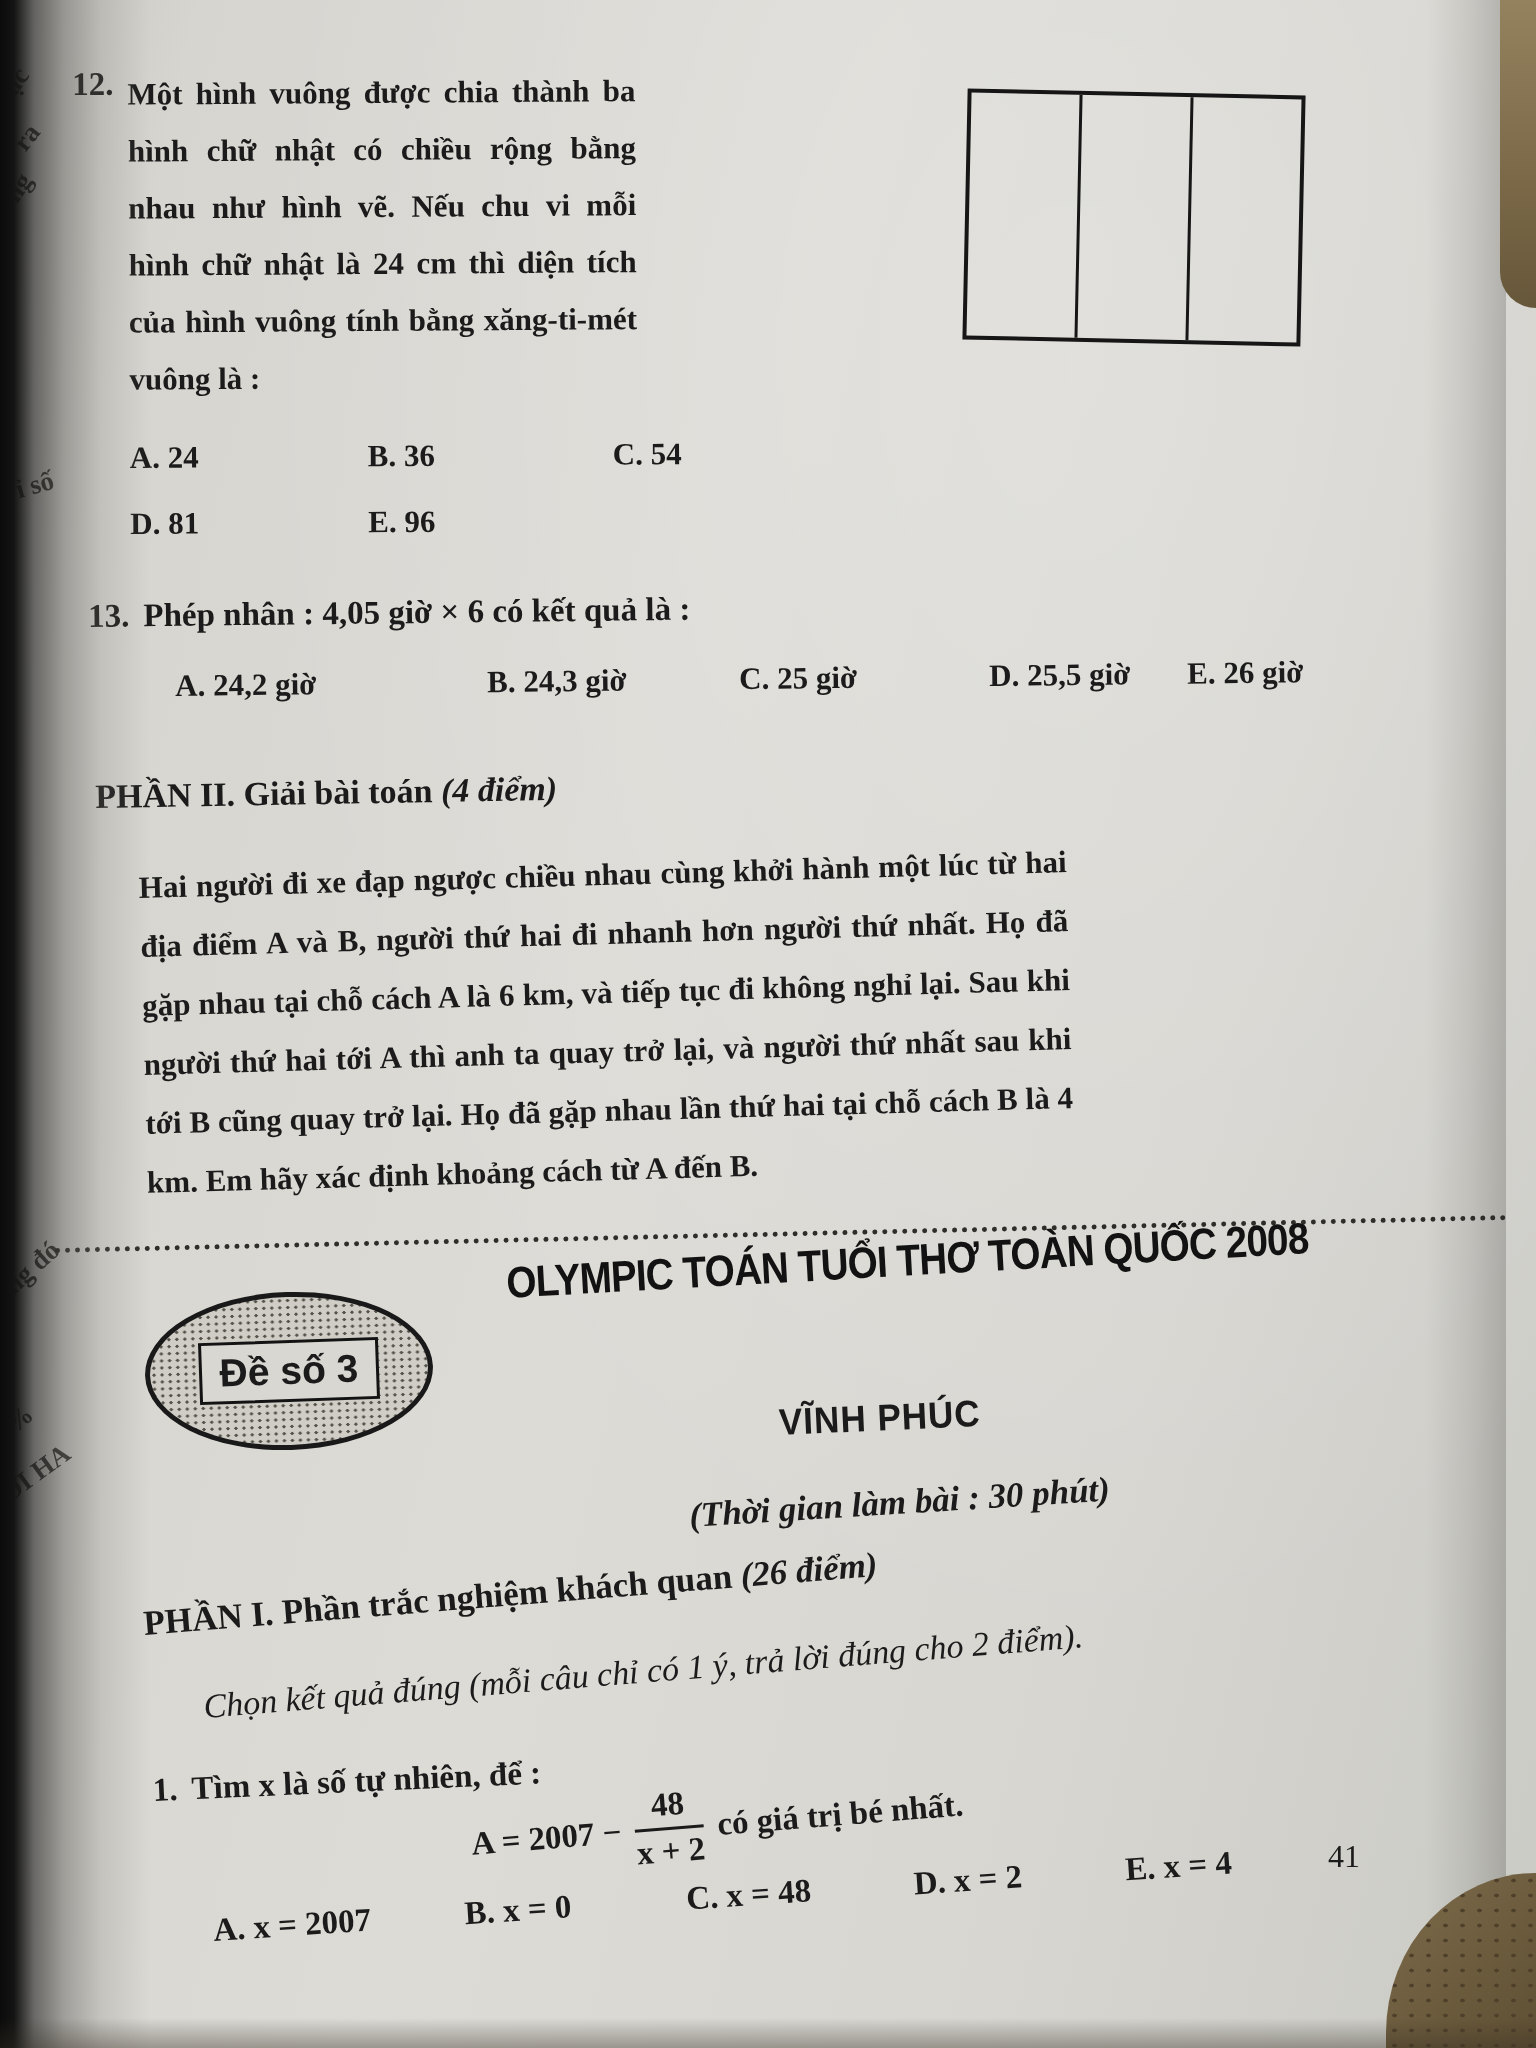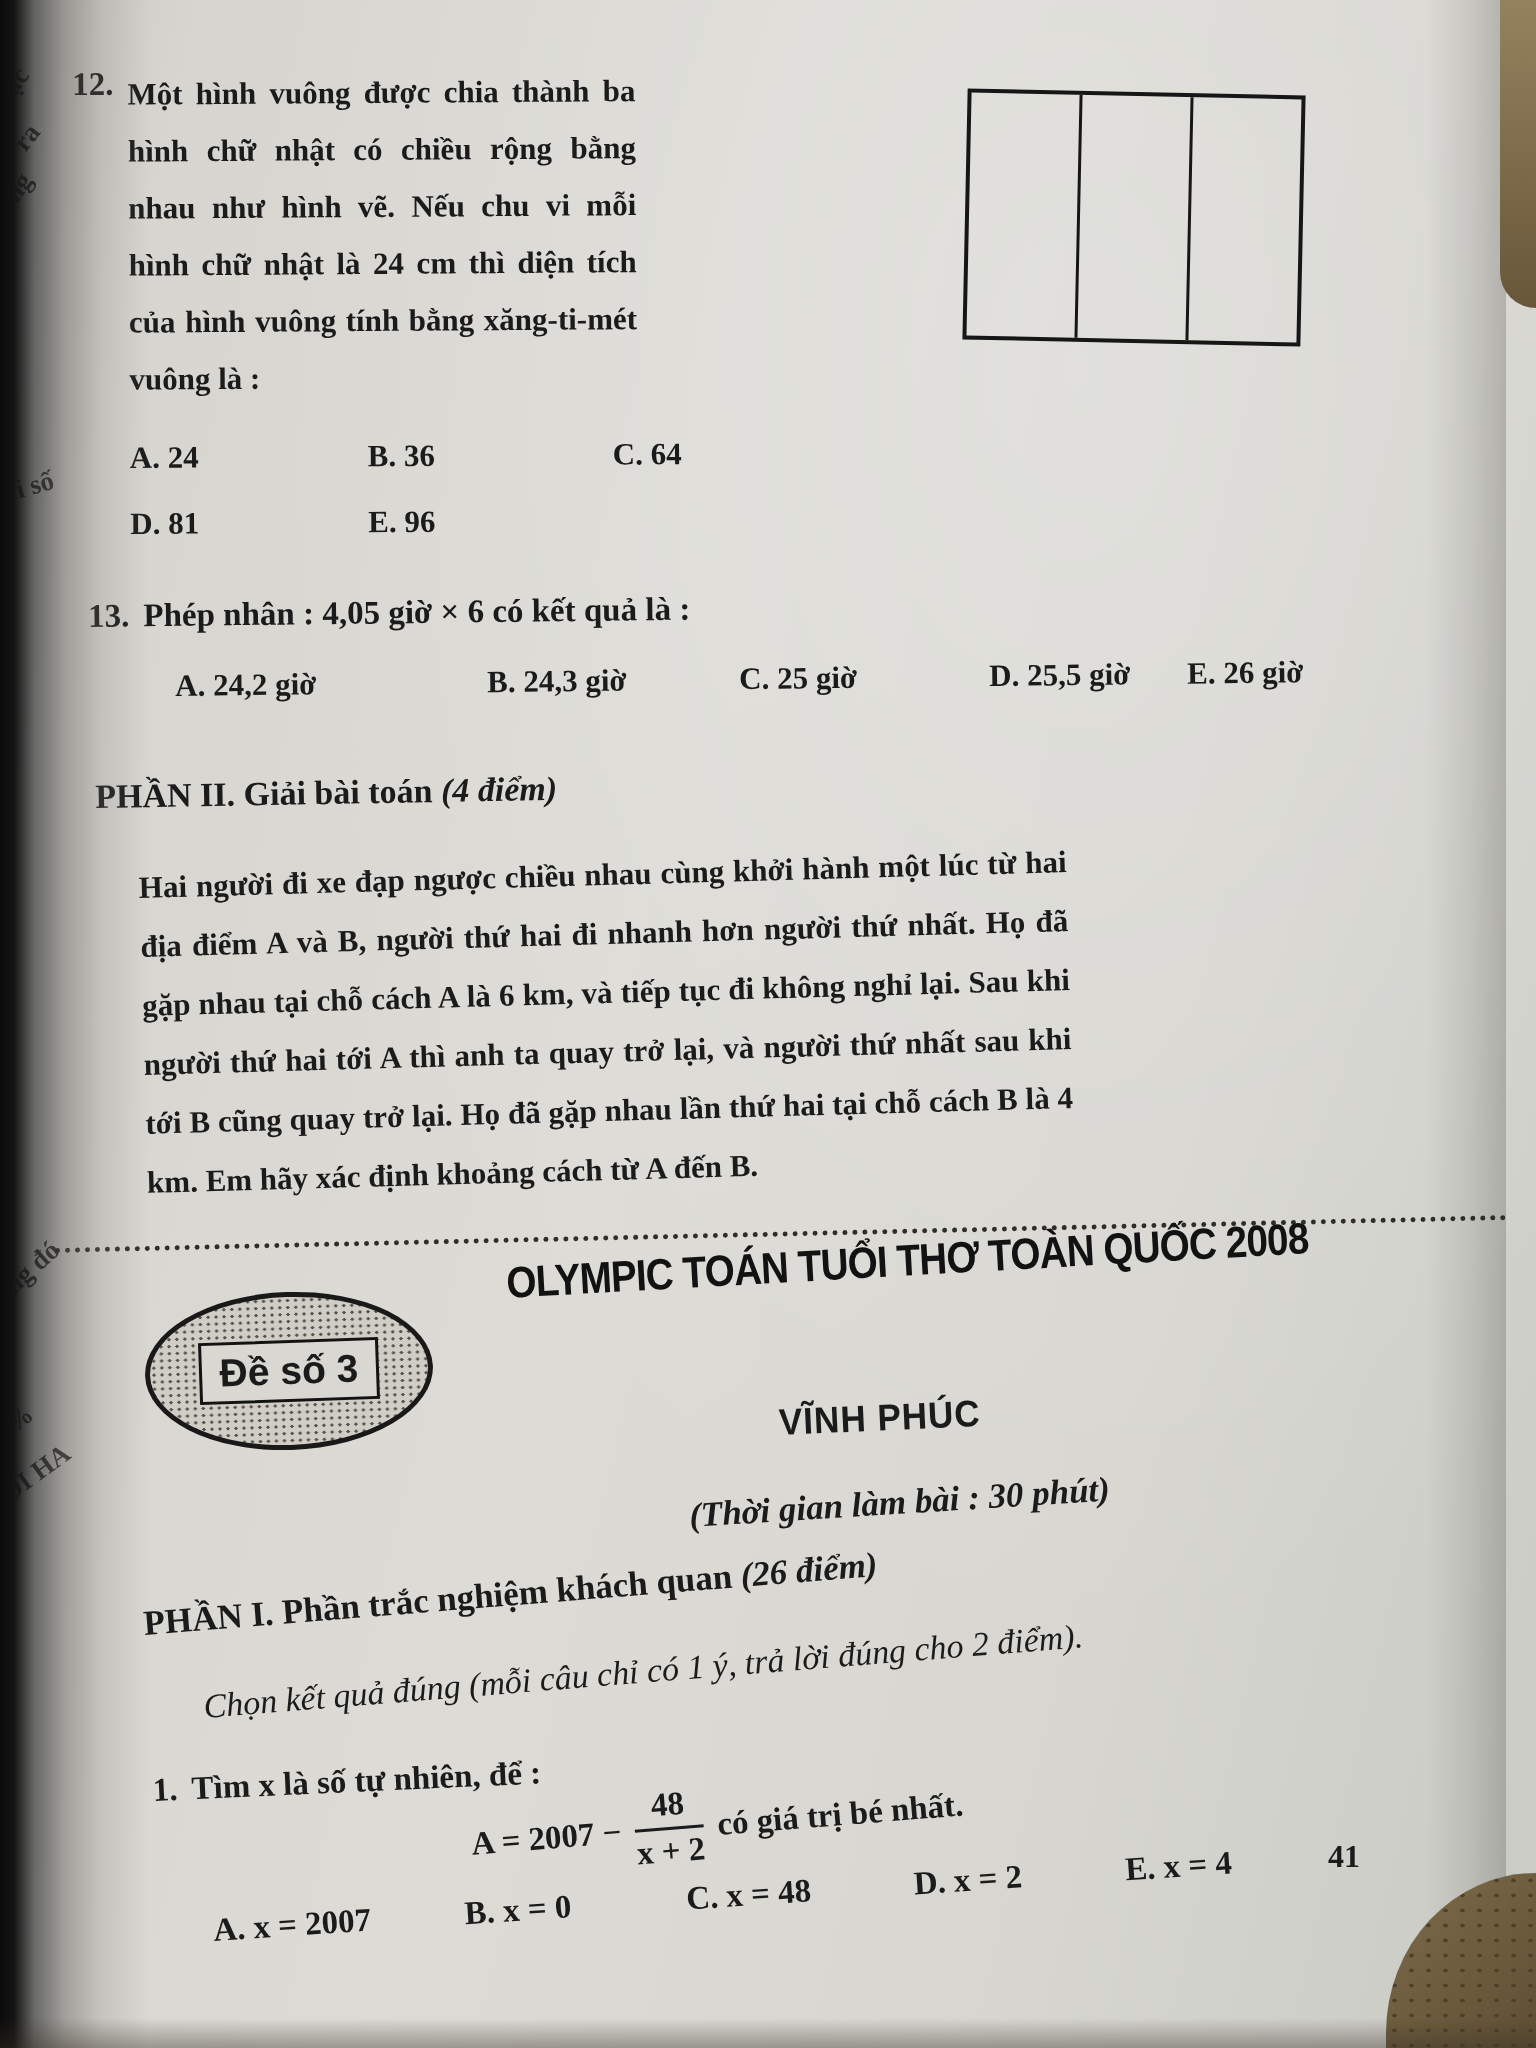--- a/index.html
+++ b/index.html
@@ -74,42 +74,42 @@
     transform:rotate(-4.6deg);transform-origin:left top;}
   .q1prompt{left:152px;top:1772px;transform:rotate(-2.6deg);transform-origin:left top;}
   .q1prompt .qtext{font-weight:700;font-size:33px;white-space:nowrap;}
   .formula{left:468px;top:1802px;display:flex;align-items:center;gap:14px;font-size:33px;
     font-weight:600;white-space:nowrap;transform:rotate(-4.6deg);transform-origin:left top;}
   .frac{display:inline-block;text-align:center;line-height:1.15;}
   .frac .num{display:block;border-bottom:3px solid #1b1b1b;padding:0 10px 3px;}
   .frac .den{display:block;padding-top:3px;}
   .choices1{left:212px;top:1912px;display:grid;grid-template-columns:252px 222px 228px 212px auto;
     font-weight:600;font-size:33px;white-space:nowrap;transform:rotate(-3.8deg);transform-origin:left top;}
-  .pageno{left:1328px;top:1838px;font-weight:700;font-size:32px;}
+  .pageno{left:1328px;top:1838px;font-weight:400;font-size:32px;}
 </style>
 </head>
 <body>
 
 <div class="photo">
 
   <div class="abs q12 qrow">
     <span class="qnum">12.</span>
     <div class="qtext">Một hình vuông được chia thành ba hình chữ nhật có chiều rộng bằng nhau như hình vẽ. Nếu chu vi mỗi hình chữ nhật là 24 cm thì diện tích của hình vuông tính bằng xăng-ti-mét vuông là :</div>
   </div>
 
   <div class="abs figure">
     <div class="cell"></div>
     <div class="cell"></div>
     <div class="cell"></div>
   </div>
 
   <div class="abs choices12">
     <span>A. 24</span>
     <span>B. 36</span>
-    <span>C. 64</span>
+    <span>C. 54</span>
     <span>D. 81</span>
     <span>E. 96</span>
   </div>
 
   <div class="abs q13head qrow">
     <span class="qnum">13.</span>
     <div class="qtext">Phép nhân : 4,05 giờ × 6 có kết quả là :</div>
   </div>
   <div class="abs choices13">
     <span>A. 24,2 giờ</span>

